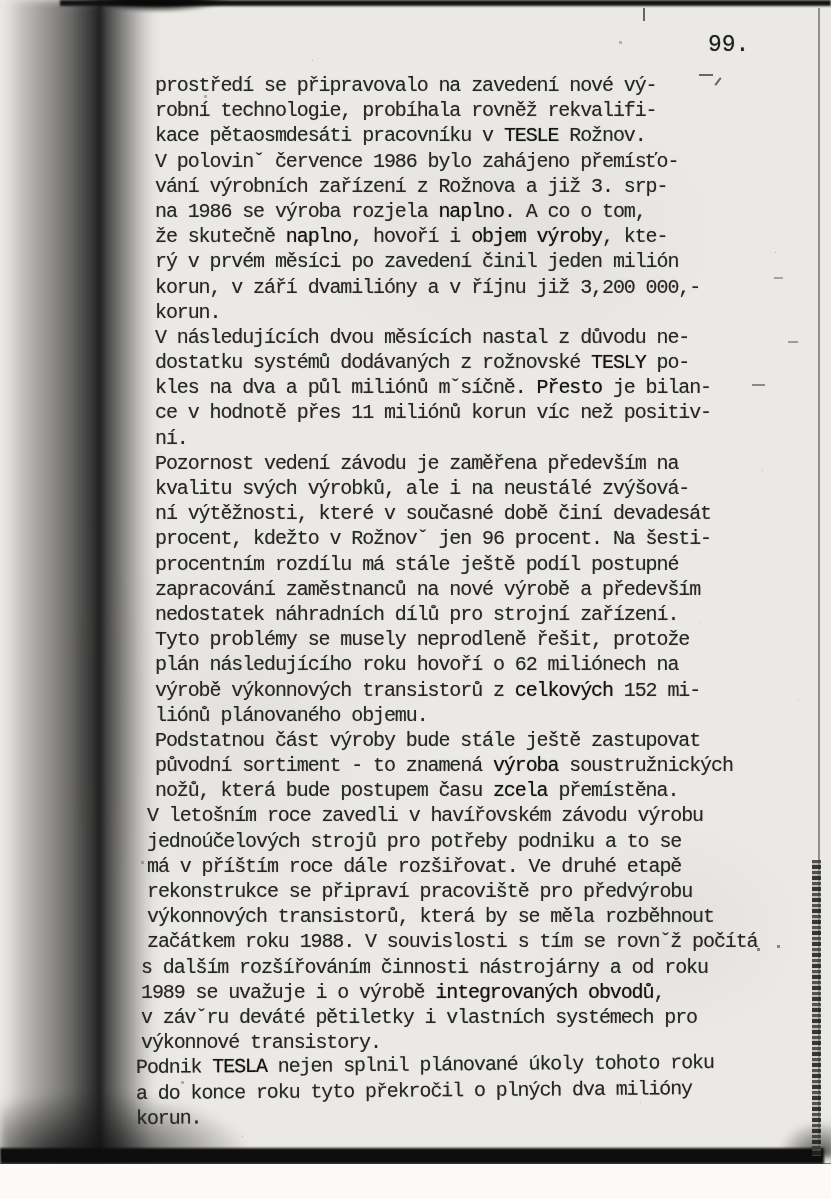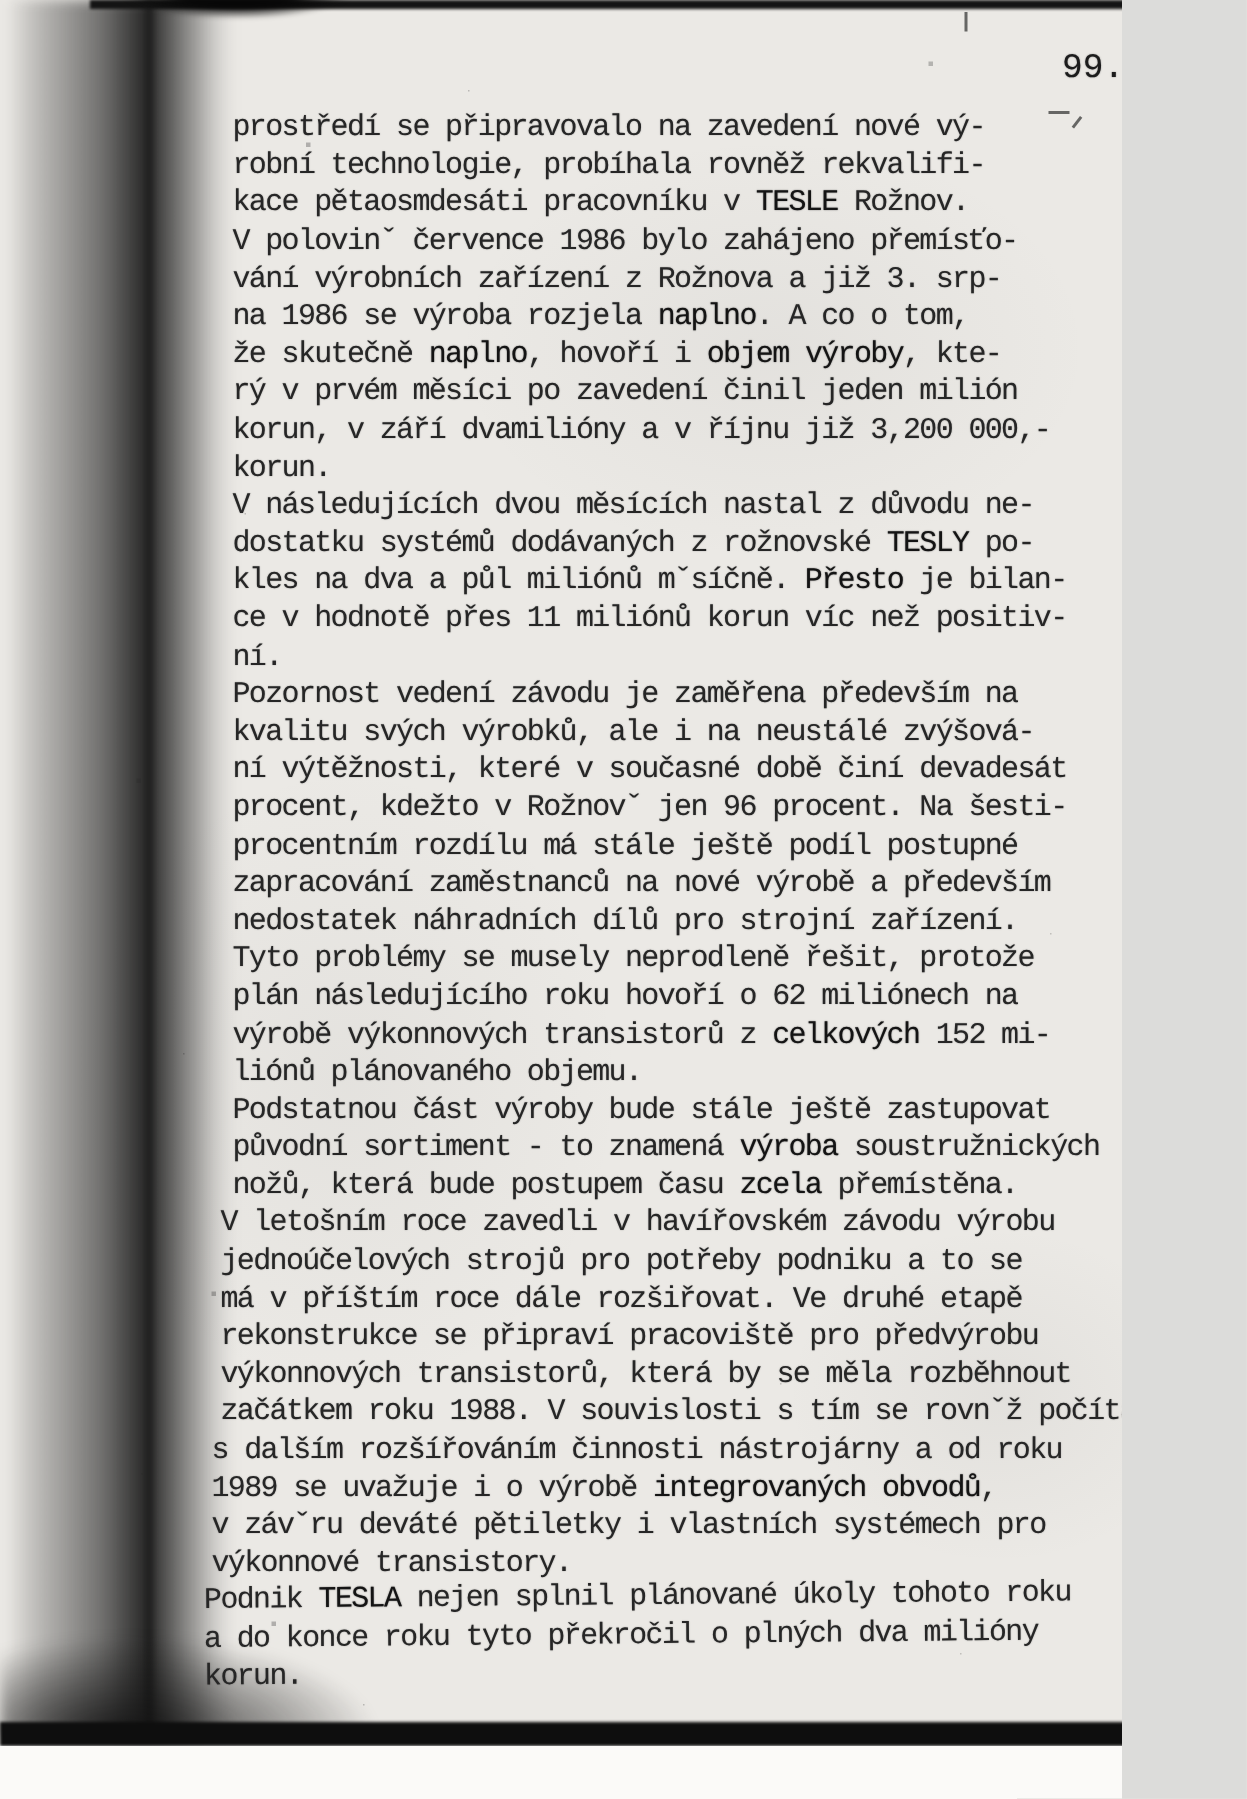--- a/index.html
+++ b/index.html
@@ -1,19 +1,19 @@
 <!DOCTYPE html>
 <html><head>
 <meta charset="utf-8">
 <style>
   html,body{margin:0;padding:0;background:#dcdcda;}
   .scan{
     position:relative;
-    width:748px;height:1199px;
-    background:#ffffff;
+    width:831px;height:1199px;
+    background:#3b82f6;
     overflow:hidden;
     font-family:"Liberation Mono","DejaVu Sans Mono",monospace;
   }
   
   .paper{
     position:absolute;left:0;top:0;width:831px;height:1163px;
     background:
       radial-gradient(ellipse 300px 200px at 62% 20%, rgba(120,120,120,0.07), rgba(0,0,0,0) 70%),
       radial-gradient(ellipse 260px 300px at 28% 62%, rgba(110,110,110,0.06), rgba(0,0,0,0) 70%),
       radial-gradient(ellipse 200px 160px at 80% 80%, rgba(110,110,110,0.07), rgba(0,0,0,0) 70%),

